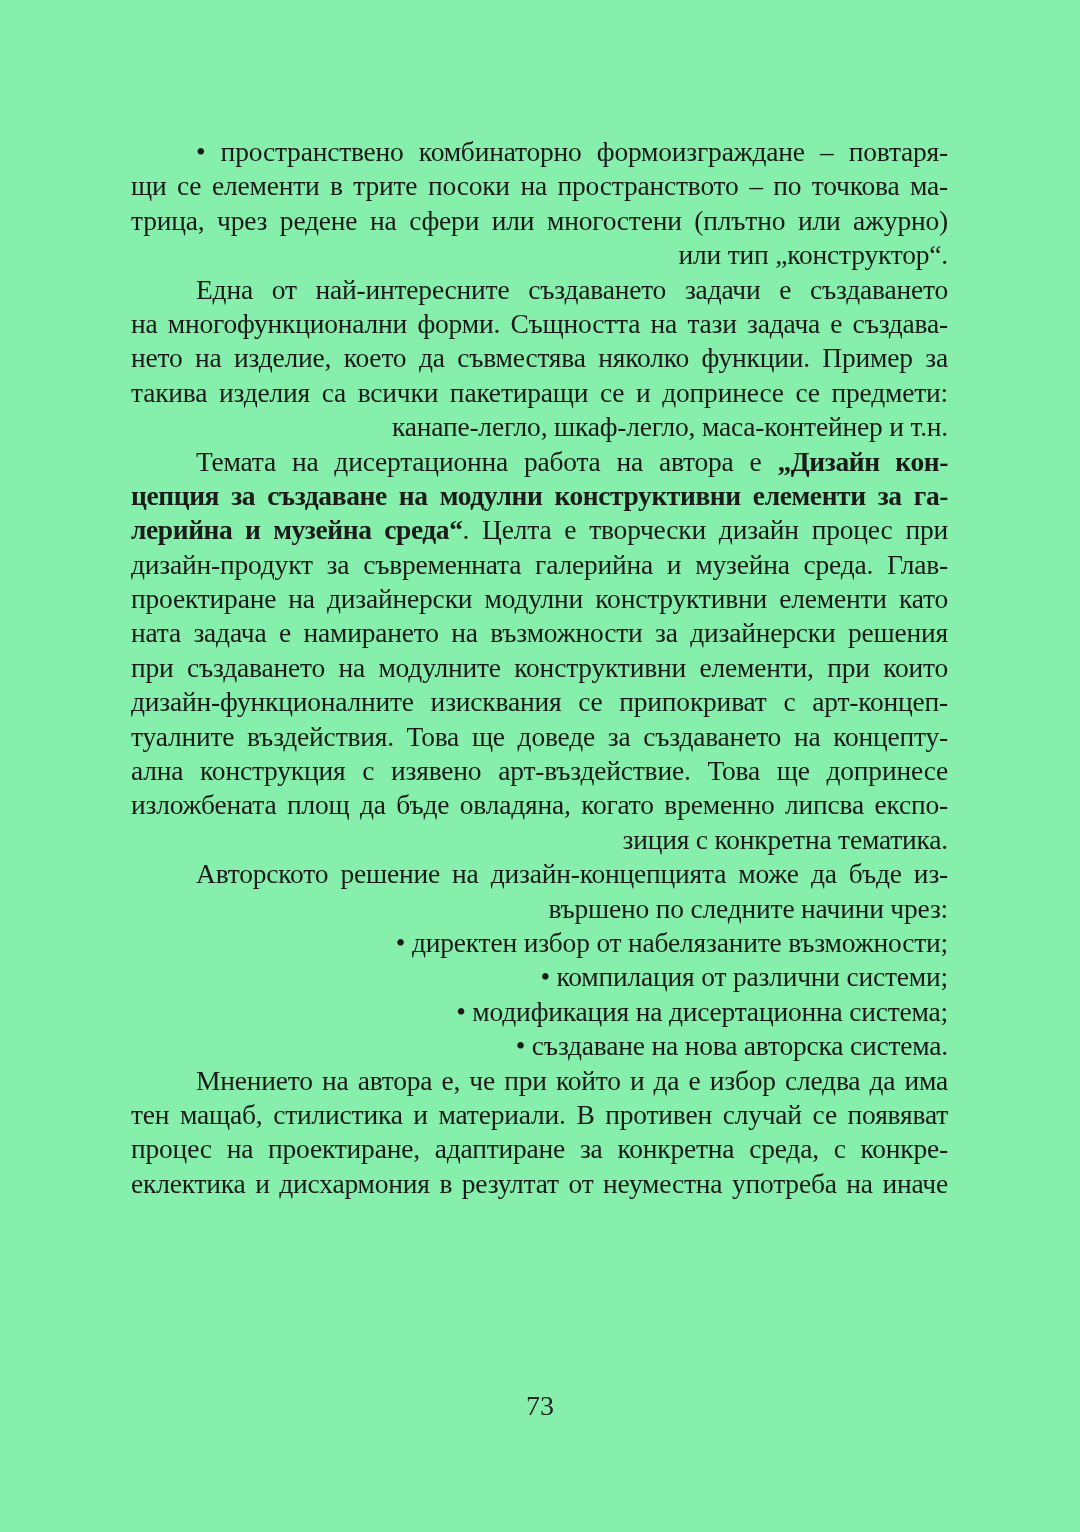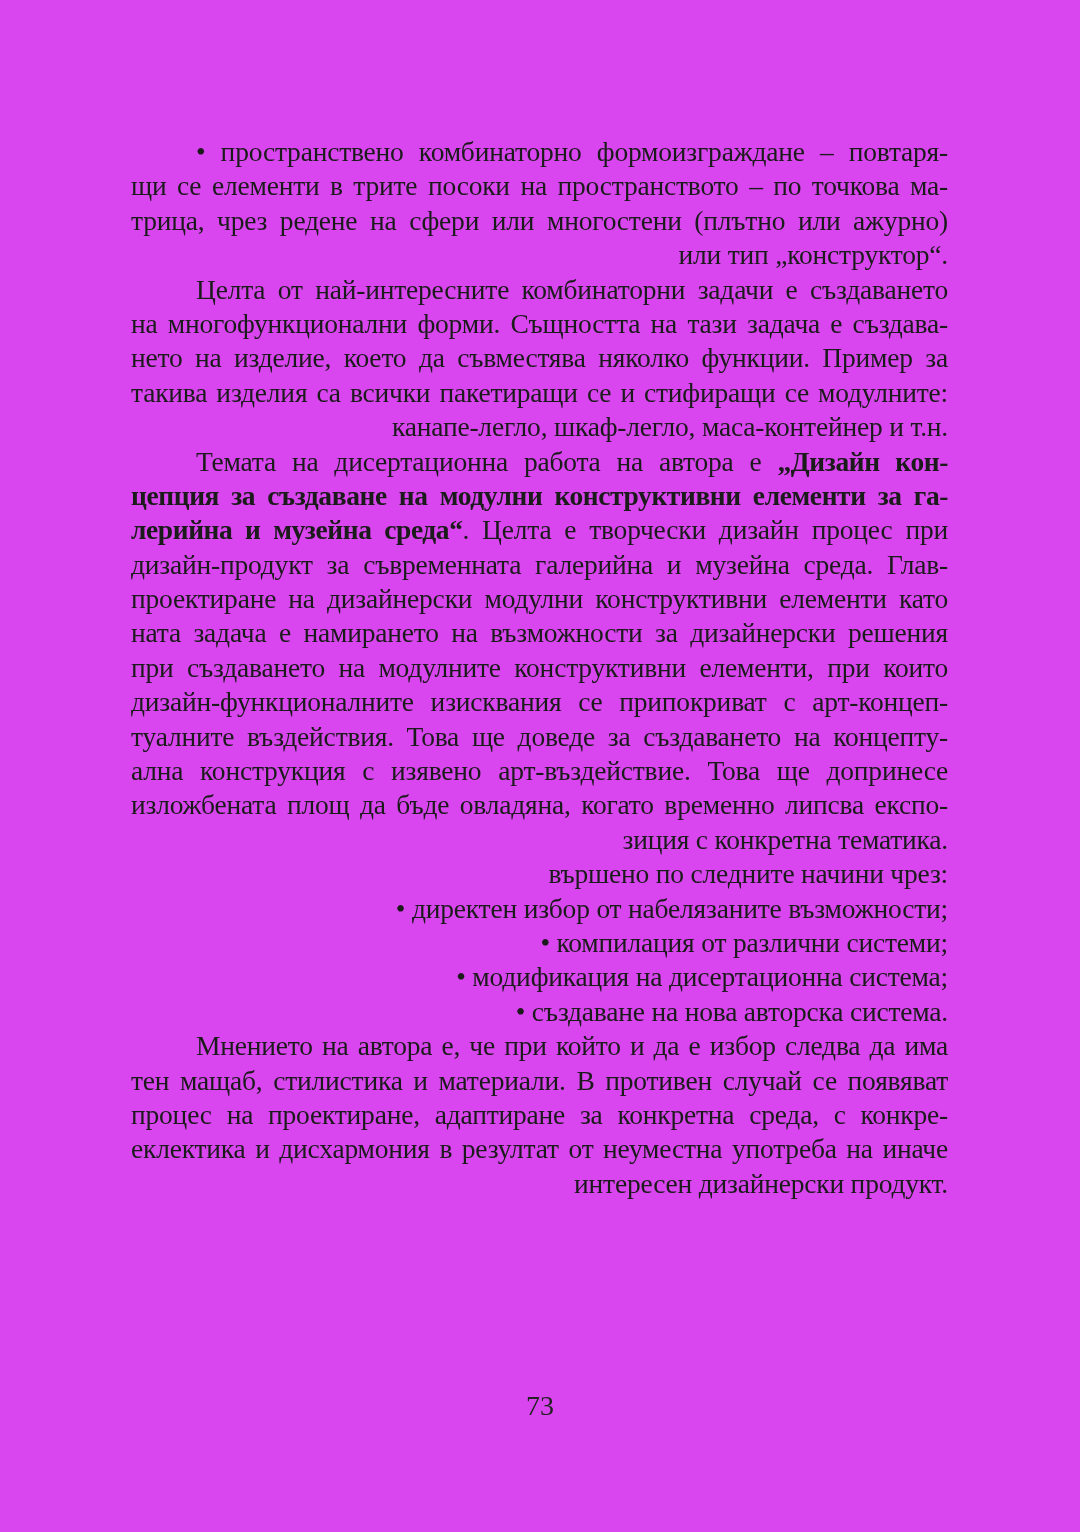--- a/index.html
+++ b/index.html
@@ -11,21 +11,21 @@
     width: 1080px;
     height: 1532px;
     position: relative;
     font-family: "Liberation Serif", "DejaVu Serif", serif;
     color: #1b1b1b;
     -webkit-font-smoothing: antialiased;
   }
   .page {
     position: absolute;
     inset: 0;
-    background: #d946ef;
+    background: #86efac;
   }
   .text-block {
     position: absolute;
     left: 131px;
     top: 135px;
     width: 817px;
     font-size: 27.5px;
     line-height: 34.4px;
     letter-spacing: -0.2px;
   }
@@ -63,57 +63,57 @@
 
 <div class="page">
   <div class="text-block">
       <div class="paragraph">
         <div class="line indent fill"><span>• пространствено комбинаторно формоизграждане – повтаря-</span></div>
         <div class="line fill"><span>щи се елементи в трите посоки на пространството – по точкова ма-</span></div>
         <div class="line fill"><span>трица, чрез редене на сфери или многостени (плътно или ажурно)</span></div>
         <div class="line"><span>или  тип „конструктор“.</span></div>
       </div>
       <div class="paragraph">
-        <div class="line indent fill"><span>Целта от най-интересните комбинаторни задачи е създаването</span></div>
+        <div class="line indent fill"><span>Една от най-интересните създаването задачи е създаването</span></div>
         <div class="line fill"><span>на многофункционални форми. Същността на тази задача е създава-</span></div>
         <div class="line fill"><span>нето на изделие, което да съвместява няколко функции. Пример за</span></div>
-        <div class="line fill"><span>такива изделия са всички пакетиращи се и стифиращи се модулните:</span></div>
+        <div class="line fill"><span>такива изделия са всички пакетиращи се и допринесе се предмети:</span></div>
         <div class="line"><span>канапе-легло, шкаф-легло, маса-контейнер и т.н.</span></div>
       </div>
       <div class="paragraph">
         <div class="line indent fill"><span>Темата на дисертационна работа на автора е </span><b>„Дизайн кон-</b></div>
         <div class="line fill"><b>цепция за създаване на модулни конструктивни елементи за га-</b></div>
         <div class="line fill"><b>лерийна и музейна среда“</b><span>. Целта е творчески дизайн процес при</span></div>
         <div class="line fill"><span>дизайн-продукт за съвременната галерийна и музейна среда. Глав-</span></div>
         <div class="line fill"><span>проектиране на дизайнерски модулни конструктивни елементи като</span></div>
         <div class="line fill"><span>ната задача е намирането на възможности за дизайнерски решения</span></div>
         <div class="line fill"><span>при създаването на модулните конструктивни елементи, при които</span></div>
         <div class="line fill"><span>дизайн-функционалните изисквания се припокриват с арт-концеп-</span></div>
         <div class="line fill"><span>туалните въздействия. Това ще доведе за създаването на концепту-</span></div>
         <div class="line fill"><span>ална конструкция с изявено арт-въздействие. Това ще допринесе</span></div>
         <div class="line fill"><span>изложбената площ да бъде овладяна, когато временно липсва експо-</span></div>
         <div class="line"><span>зиция с конкретна тематика.</span></div>
       </div>
       <div class="paragraph">
+        <div class="line indent fill"><span>Авторското решение на дизайн-концепцията може да бъде из-</span></div>
         <div class="line"><span>вършено по следните начини чрез:</span></div>
       </div>
       <div class="paragraph">
         <div class="line indent"><span>• директен избор от набелязаните възможности;</span></div>
       </div>
       <div class="paragraph">
         <div class="line indent"><span>• компилация от различни системи;</span></div>
       </div>
       <div class="paragraph">
         <div class="line indent"><span>• модификация на дисертационна система;</span></div>
       </div>
       <div class="paragraph">
         <div class="line indent"><span>• създаване на нова авторска система.</span></div>
       </div>
       <div class="paragraph">
         <div class="line indent fill"><span>Мнението на автора е, че при който и да е избор следва да има</span></div>
         <div class="line fill"><span>тен мащаб, стилистика и материали. В противен случай се появяват</span></div>
         <div class="line fill"><span>процес на проектиране, адаптиране за конкретна среда, с конкре-</span></div>
         <div class="line fill"><span>еклектика и дисхармония в резултат от неуместна употреба на иначе</span></div>
-        <div class="line"><span>интересен дизайнерски продукт.</span></div>
       </div>
     </div>
   <div class="page-number">73</div>
 </div>
 
 </body></html>

